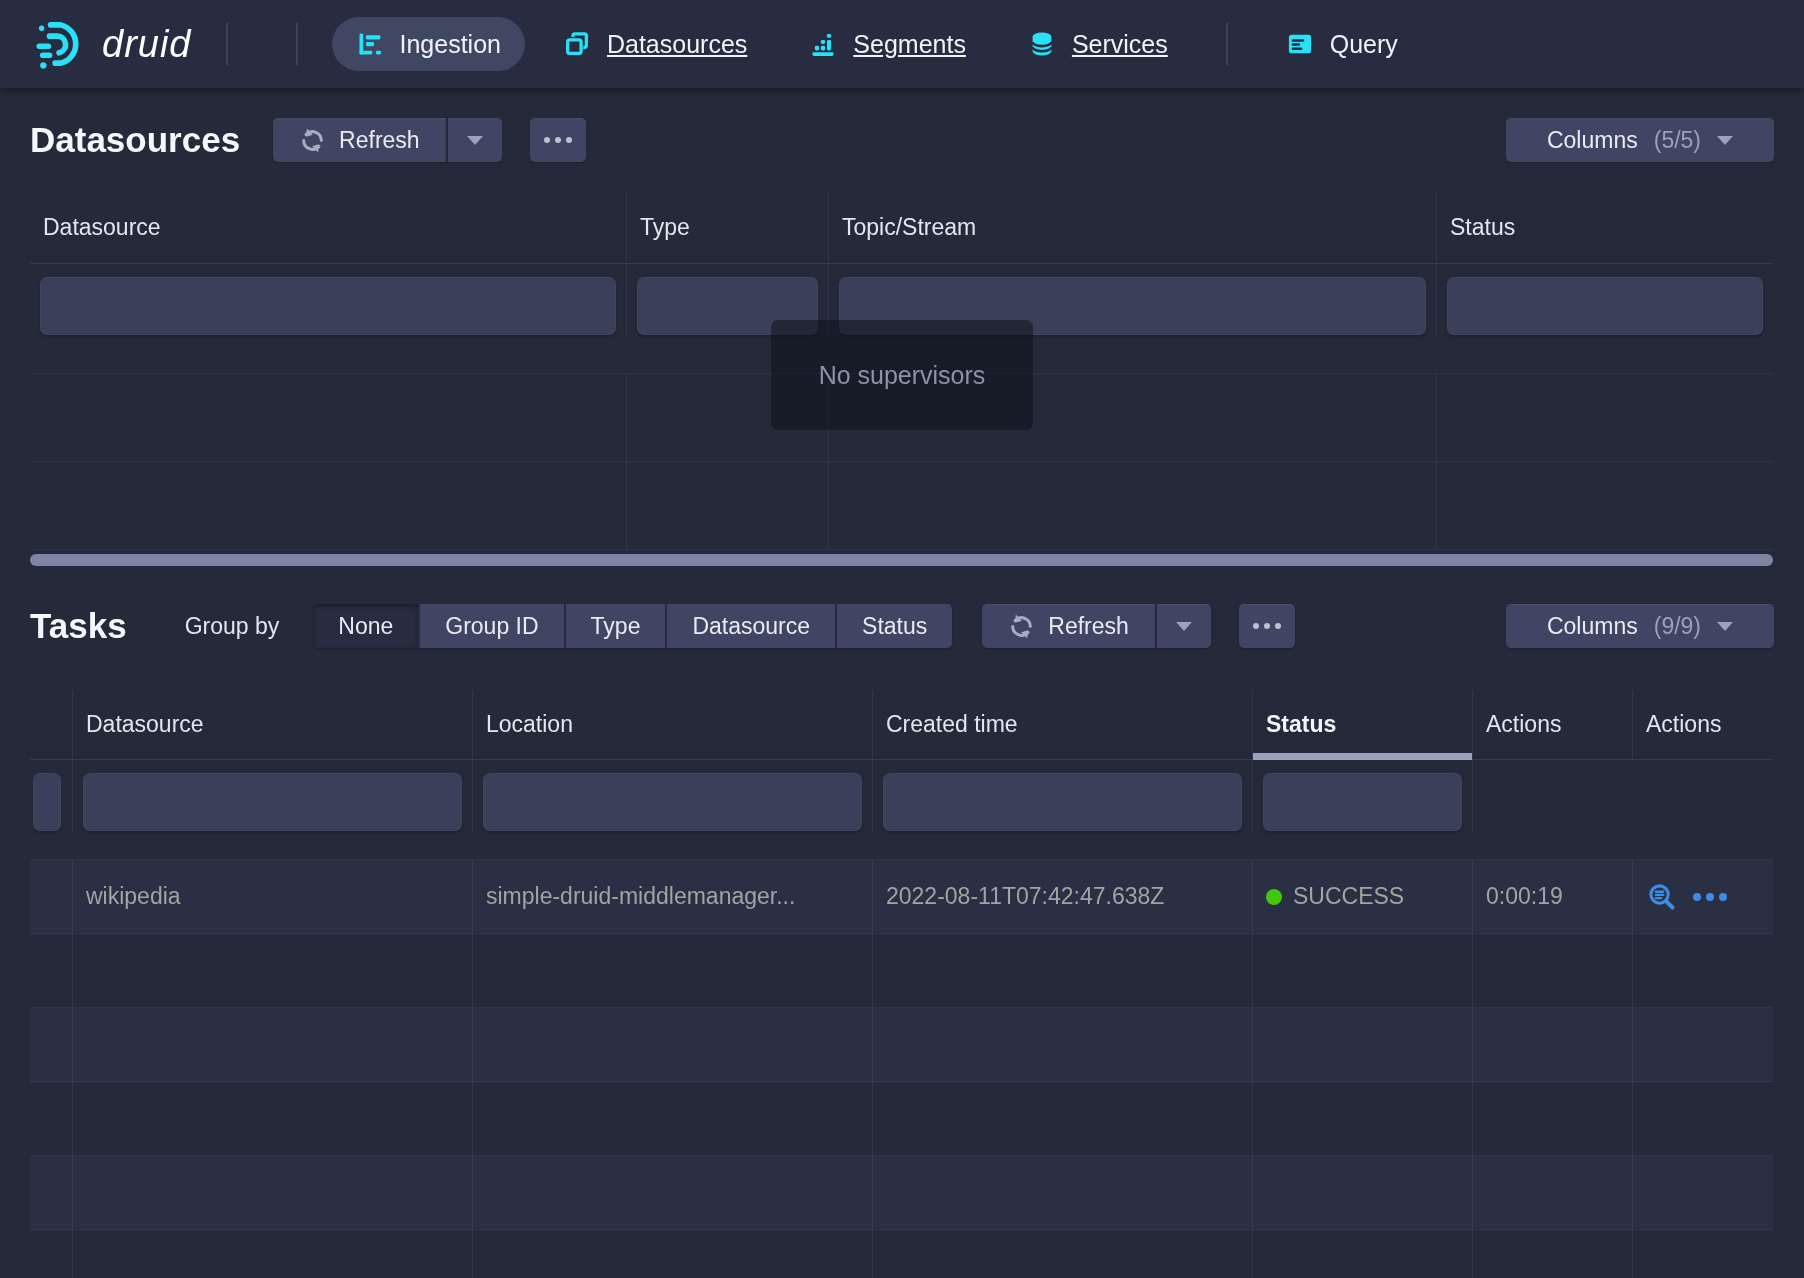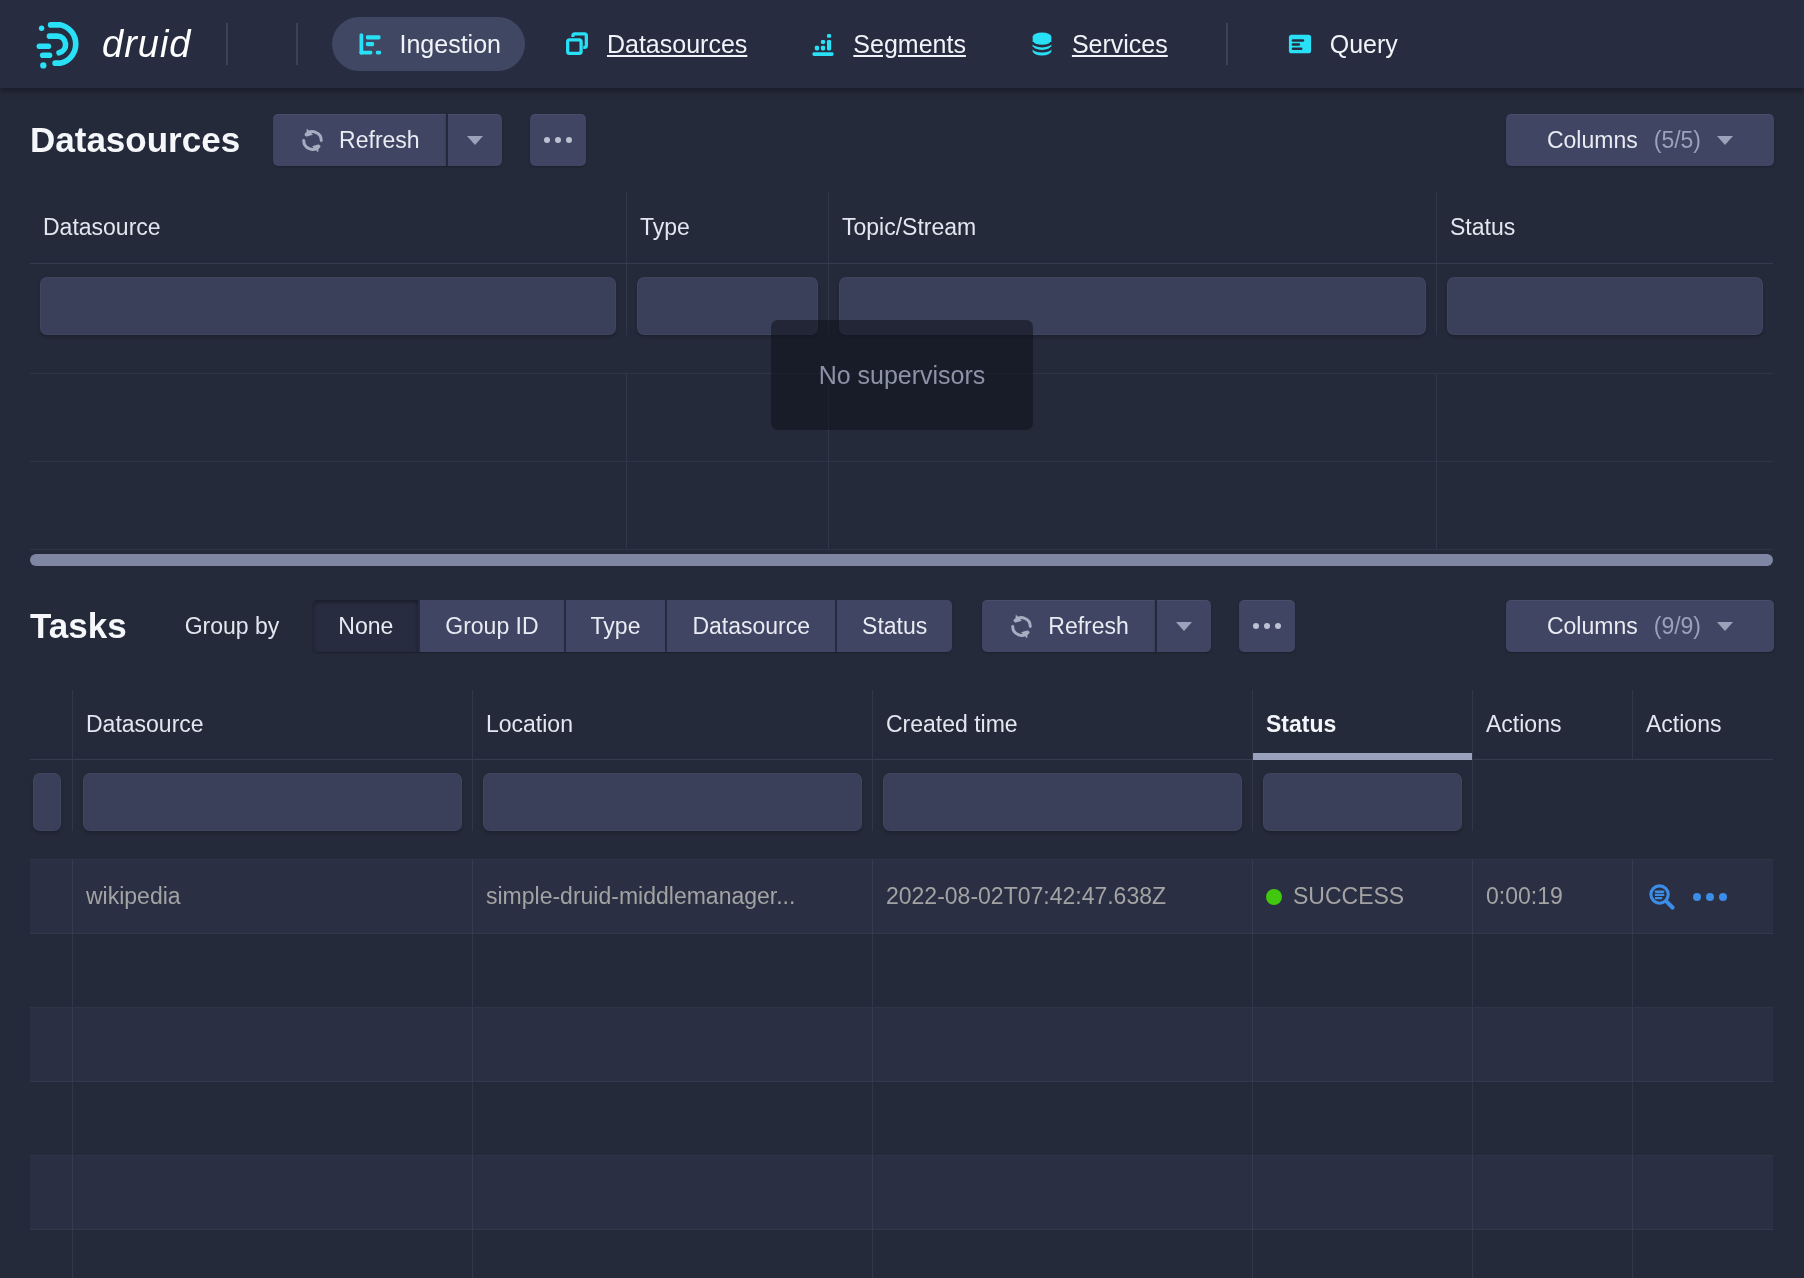--- a/index.html
+++ b/index.html
@@ -40,21 +40,21 @@
   
   .view { padding: 0 30px; }
   .view-header { display: flex; align-items: center; }
   .sup-header { margin-top: 26px; height: 52px; }
   .task-header { margin-top: 34px; height: 52px; }
   .view-title { font-size: 35px; font-weight: 700; color: #F5F7FB; }
 
   .btn {
     background: #3F4562; border: none; color: #E8EBF2;
     font-family: "Liberation Sans", sans-serif;
-    font-size: 23px; height: 52px; border-radius: 5px;
+    font-size: 23px; height: 44px; border-radius: 5px;
     display: flex; align-items: center; justify-content: center;
     cursor: pointer;
     box-shadow: inset 0 1px 0 rgba(255,255,255,0.05), 0 1px 2px rgba(0,0,0,0.25);
   }
   .btn-split { display: flex; }
   .btn-split .btn-main { border-radius: 5px 0 0 5px; padding: 0 26px; gap: 13px; }
   .btn-split .btn-caret {
     border-radius: 0 5px 5px 0; width: 56px;
     border-left: 2px solid rgba(18,22,36,0.6);
   }
@@ -362,21 +362,21 @@
           <div class="filter-box"></div>
         </div>
       <div class="cell"></div>
       <div class="cell"></div>
     </div>
 
     <div class="trow grid-task row-h74 stripe data-row">
       <div class="cell"></div>
       <div class="cell">wikipedia</div>
       <div class="cell">simple-druid-middlemanager...</div>
-      <div class="cell">2022-08-02T07:42:47.638Z</div>
+      <div class="cell">2022-08-11T07:42:47.638Z</div>
       <div class="cell">
         <span class="status-dot"></span>
         <span>SUCCESS</span>
       </div>
       <div class="cell">0:00:19</div>
       <div class="cell actions-cell">
         <span style="cursor:pointer;">
           <svg width="31" height="31" viewBox="0 0 24 24" fill="none" stroke="#3B8DE8" stroke-linecap="round">
             <circle cx="10.5" cy="10.5" r="6.7" stroke-width="2.4"></circle>
             <line x1="7.6" y1="8.3" x2="13.4" y2="8.3" stroke-width="1.8"></line>

